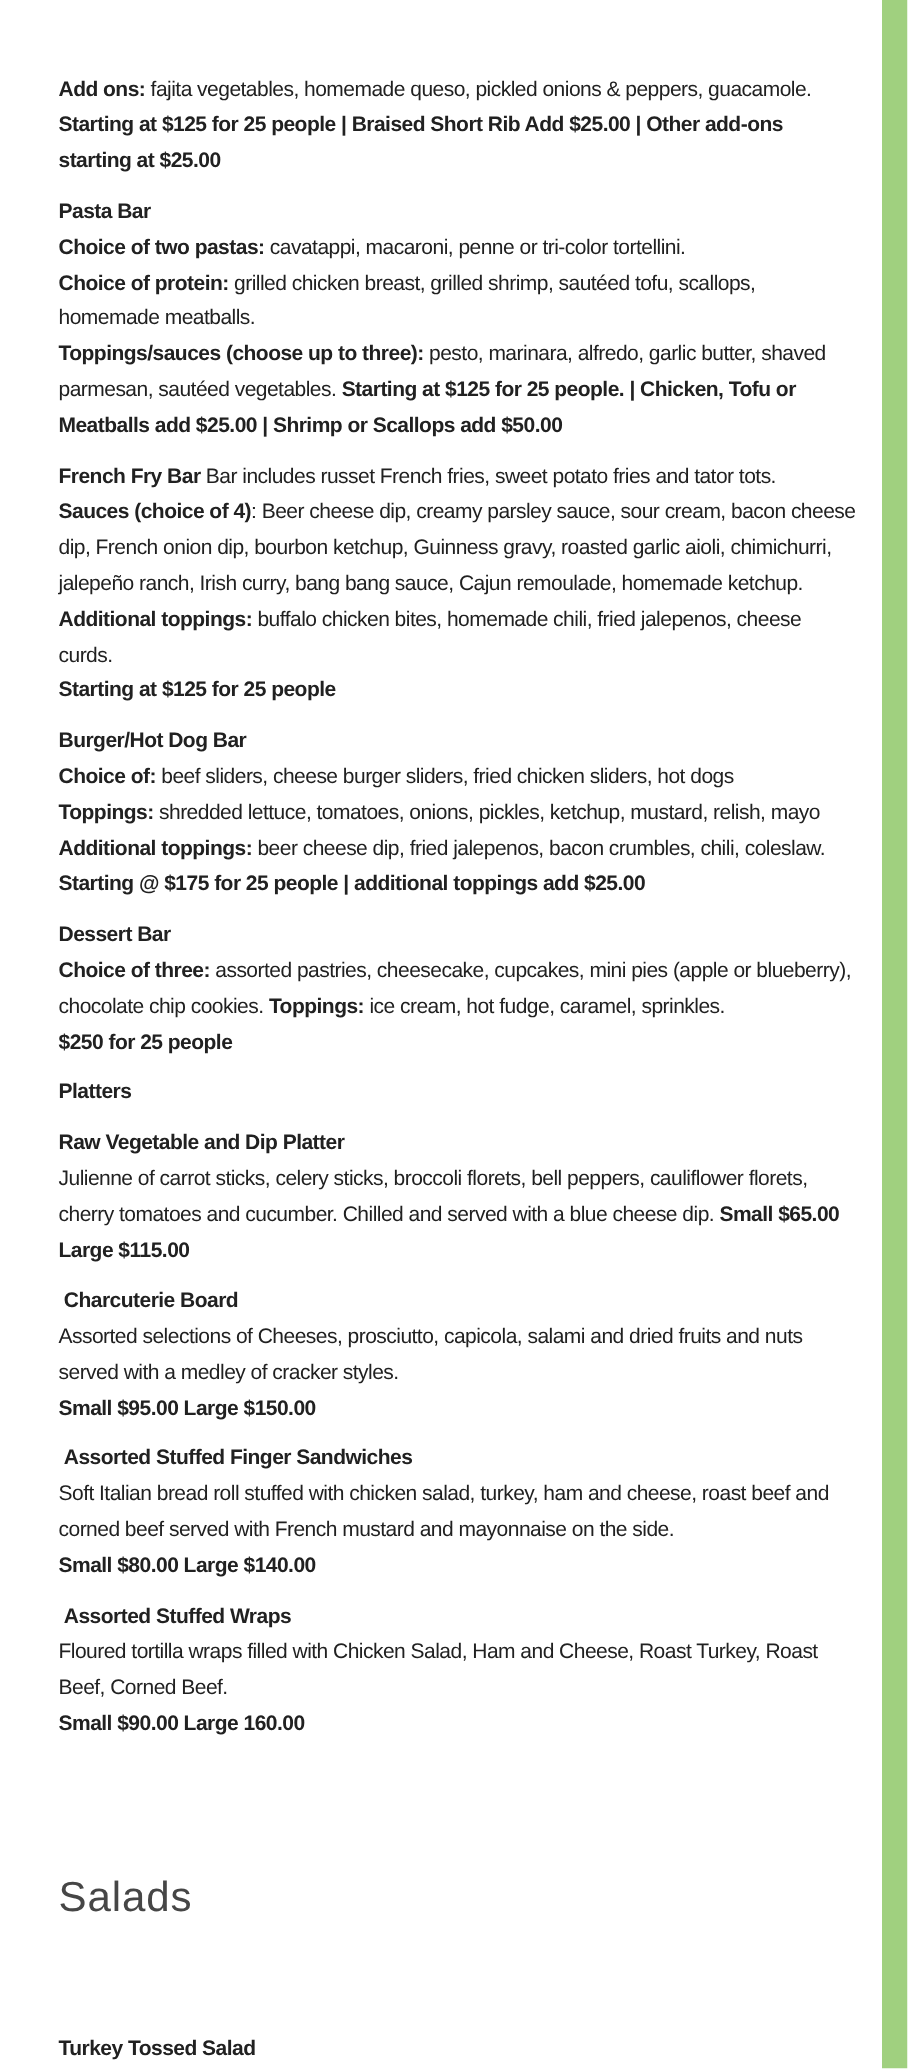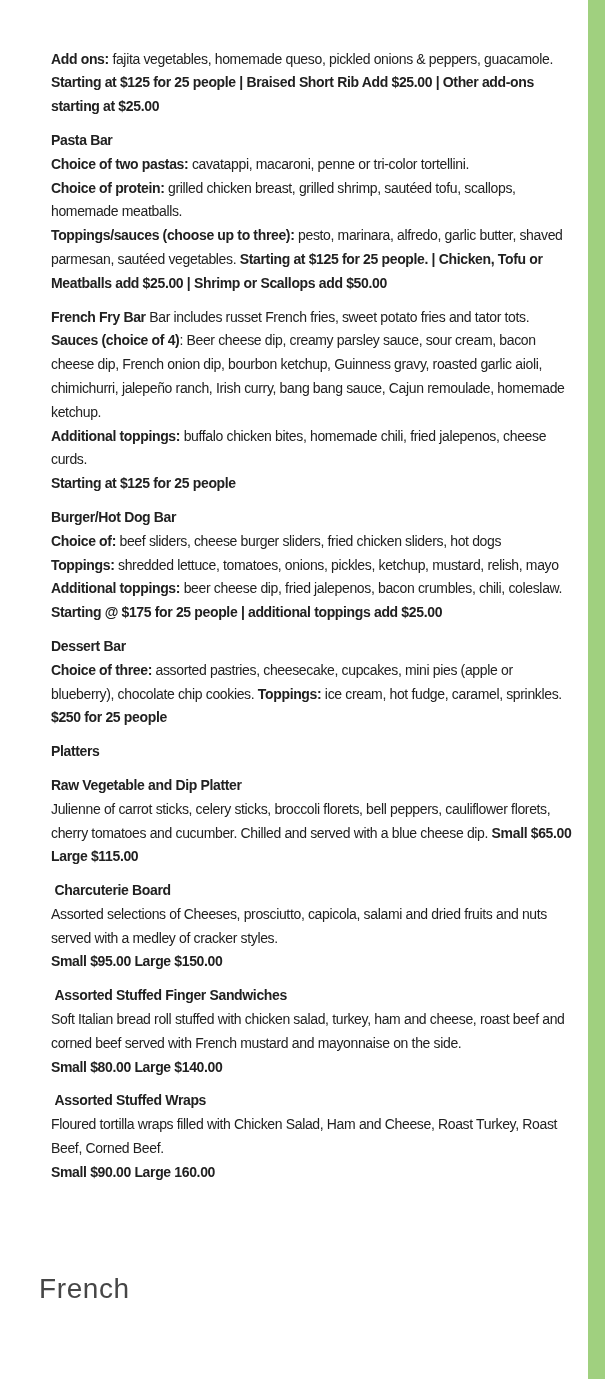--- a/index.html
+++ b/index.html
@@ -24,21 +24,21 @@
     left: 39px;
     top: 0;
     width: 533px;
     color: #212121;
     font-size: 14px;
     line-height: 23.8px;
     letter-spacing: -0.35px;
     white-space: pre-wrap;
   }
   p.menu-par {
-    margin: 0 0 10px 12px;
+    margin: 0 0 10px 0;
     padding: 0;
   }
   p.menu-par strong {
     font-weight: 700;
   }
   h2.salads-heading {
     font-family: "Liberation Sans", sans-serif;
     font-weight: 500;
     font-size: 28px;
     line-height: 34px;
@@ -54,17 +54,17 @@
     width: 17px;
     height: 100%;
   }
 </style>
 </head>
 <body style="background: rgb(255, 255, 255);">
 
 <div class="page">
   <div class="content" style="color: rgb(33, 33, 33);">
     <div id="blocks-top"><p class="menu-par"><strong>Add ons:</strong><span> fajita vegetables, homemade queso, pickled onions &amp; peppers, guacamole.</span><br><strong>Starting at $125 for 25 people | Braised Short Rib Add $25.00 | Other add-ons starting at $25.00</strong></p><p class="menu-par"><strong>Pasta Bar</strong><br><strong>Choice of two pastas:</strong><span> cavatappi, macaroni, penne or tri-color tortellini.</span><br><strong>Choice of protein:</strong><span> grilled chicken breast, grilled shrimp, sautéed tofu, scallops, homemade meatballs.</span><br><strong>Toppings/sauces (choose up to three):</strong><span> pesto, marinara, alfredo, garlic butter, shaved parmesan, sautéed vegetables. </span><strong>Starting at $125 for 25 people. | Chicken, Tofu or Meatballs add $25.00 | Shrimp or Scallops add $50.00</strong></p><p class="menu-par"><strong>French Fry Bar</strong><span> Bar includes russet French fries, sweet potato fries and tator tots.</span><br><strong>Sauces (choice of 4)</strong><span>: Beer cheese dip, creamy parsley sauce, sour cream, bacon cheese dip, French onion dip, bourbon ketchup, Guinness gravy, roasted garlic aioli, chimichurri, jalepeño ranch, Irish curry, bang bang sauce, Cajun remoulade, homemade ketchup.</span><br><strong>Additional toppings:</strong><span> buffalo chicken bites, homemade chili, fried jalepenos, cheese curds.</span><br><strong>Starting at $125 for 25 people</strong></p><p class="menu-par"><strong>Burger/Hot Dog Bar</strong><br><strong>Choice of:</strong><span> beef sliders, cheese burger sliders, fried chicken sliders, hot dogs</span><br><strong>Toppings:</strong><span> shredded lettuce, tomatoes, onions, pickles, ketchup, mustard, relish, mayo</span><br><strong>Additional toppings:</strong><span> beer cheese dip, fried jalepenos, bacon crumbles, chili, coleslaw.</span><br><strong>Starting @ $175 for 25 people | additional toppings add $25.00</strong></p><p class="menu-par"><strong>Dessert Bar</strong><br><strong>Choice of three:</strong><span> assorted pastries, cheesecake, cupcakes, mini pies (apple or blueberry), chocolate chip cookies. </span><strong>Toppings:</strong><span> ice cream, hot fudge, caramel, sprinkles.</span><br><strong>$250 for 25 people</strong></p><p class="menu-par"><strong>Platters</strong></p><p class="menu-par"><strong>Raw Vegetable and Dip Platter</strong><br><span>Julienne of carrot sticks, celery sticks, broccoli florets, bell peppers, cauliflower florets, cherry tomatoes and cucumber. Chilled and served with a blue cheese dip. </span><strong>Small $65.00 Large $115.00</strong></p><p class="menu-par"><strong> Charcuterie Board</strong><br><span>Assorted selections of Cheeses, prosciutto, capicola, salami and dried fruits and nuts served with a medley of cracker styles.</span><br><strong>Small $95.00 Large $150.00</strong></p><p class="menu-par"><strong> Assorted Stuffed Finger Sandwiches</strong><br><span>Soft Italian bread roll stuffed with chicken salad, turkey, ham and cheese, roast beef and corned beef served with French mustard and mayonnaise on the side.</span><br><strong>Small $80.00 Large $140.00</strong></p><p class="menu-par"><strong> Assorted Stuffed Wraps</strong><br><span>Floured tortilla wraps filled with Chicken Salad, Ham and Cheese, Roast Turkey, Roast Beef, Corned Beef.</span><br><strong>Small $90.00 Large 160.00</strong></p></div>
-    <h2 class="salads-heading" style="color: rgb(70, 70, 70);">French</h2>
+    <h2 class="salads-heading" style="color: rgb(70, 70, 70);">Salads</h2>
     <div id="blocks-salads"><p class="menu-par"><strong>Turkey Tossed Salad</strong><br><br></p></div>
   </div>
   <div class="stripe" style="background: rgb(160, 208, 127);"></div>
 </div>
 
 </body></html>

